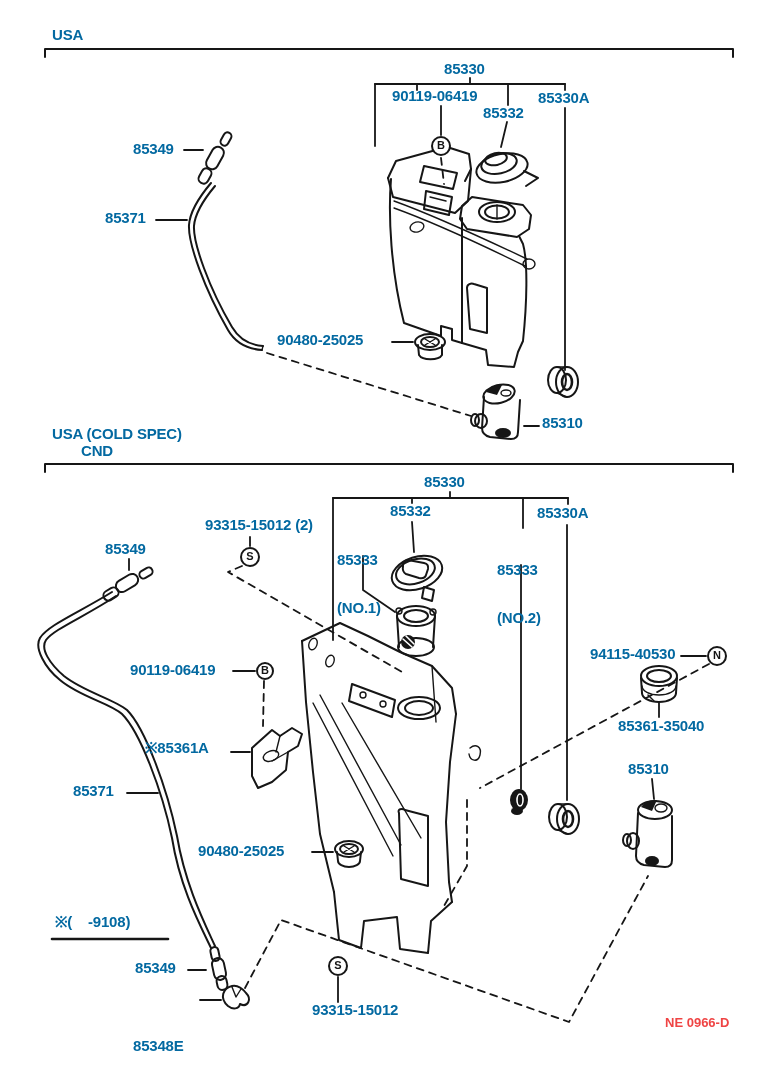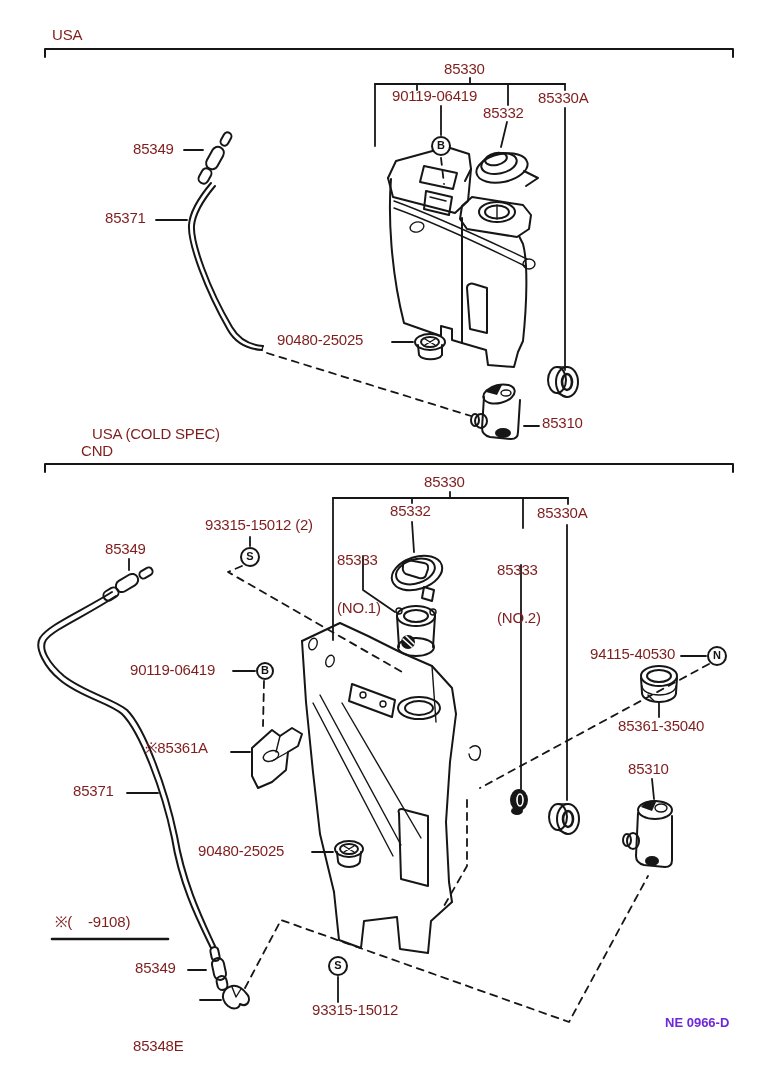--- a/index.html
+++ b/index.html
@@ -11,29 +11,29 @@
   #art path,#art ellipse,#art circle,#art rect,#art line{
     stroke:#161616;stroke-width:2;fill:none;stroke-linecap:round;stroke-linejoin:round;
   }
   #art .thin{stroke-width:1.4}
   #art .lead{stroke-width:1.8}
   #art .thick{stroke-width:2.6}
   #art .dash{stroke-dasharray:7 6;stroke-width:1.8}
   #art .ink{fill:#161616;stroke:none}
   #art .wline{stroke:#ffffff;stroke-width:1.6}
   .lbl{
-    position:absolute;font-weight:normal;font-size:15px;line-height:16px;
-    color:#7f1d1d;white-space:pre;letter-spacing:-0.2px;
+    position:absolute;font-weight:bold;font-size:15px;line-height:16px;
+    color:#0369a1;white-space:pre;letter-spacing:-0.2px;
   }
   .circ{
     position:absolute;width:20px;height:20px;border:2px solid #161616;border-radius:50%;
     box-sizing:border-box;font-weight:bold;font-size:11px;line-height:15px;text-align:center;
     color:#141414;background:#fff;
   }
-  .foot{position:absolute;font-weight:bold;font-size:13px;color:#6d28d9;letter-spacing:0;}
+  .foot{position:absolute;font-weight:bold;font-size:13px;color:#ef4444;letter-spacing:0;}
 </style>
 </head>
 <body>
 
 <div id="stage">
 
   <svg id="art" width="776" height="1088" viewBox="0 0 776 1088">
 
     <g>
       <path d="M45,57 L45,49 L733,49 L733,57"></path>
@@ -289,21 +289,21 @@
   <div class="lbl" style="left:444px;top:61px;">85330</div>
   <div class="lbl" style="left:392px;top:88px;">90119-06419</div>
   <div class="lbl" style="left:538px;top:90px;">85330A</div>
   <div class="lbl" style="left:483px;top:105px;">85332</div>
   <div class="lbl" style="left:133px;top:141px;">85349</div>
   <div class="lbl" style="left:105px;top:210px;">85371</div>
   <div class="lbl" style="left:277px;top:332px;">90480-25025</div>
   <div class="lbl" style="left:542px;top:415px;">85310</div>
   <div class="circ" style="left:431px;top:136px;">B</div>
 
-  <div class="lbl" style="left:52px;top:426px;margin-left:40px;">USA (COLD SPEC)</div>
+  <div class="lbl" style="left:52px;top:426px;">USA (COLD SPEC)</div>
   <div class="lbl" style="left:52px;top:443px;margin-left:29px;">CND</div>
   <div class="lbl" style="left:424px;top:474px;">85330</div>
   <div class="lbl" style="left:205px;top:517px;text-align:center;">93315-15012 (2)</div>
   <div class="lbl" style="left:390px;top:503px;">85332</div>
   <div class="lbl" style="left:337px;top:520px;">
     <div>85333</div>
     <div>(NO.1)</div>
   </div>
   <div class="lbl" style="left:497px;top:530px;">
     <div>85333</div>

